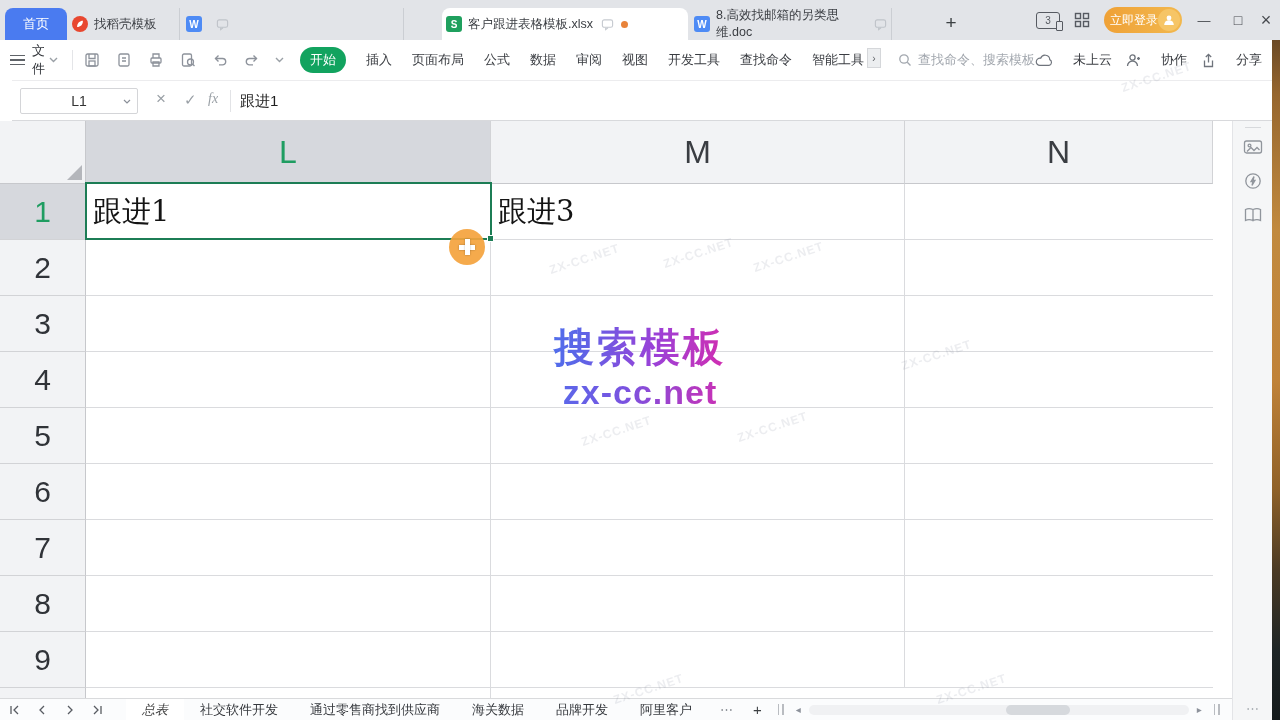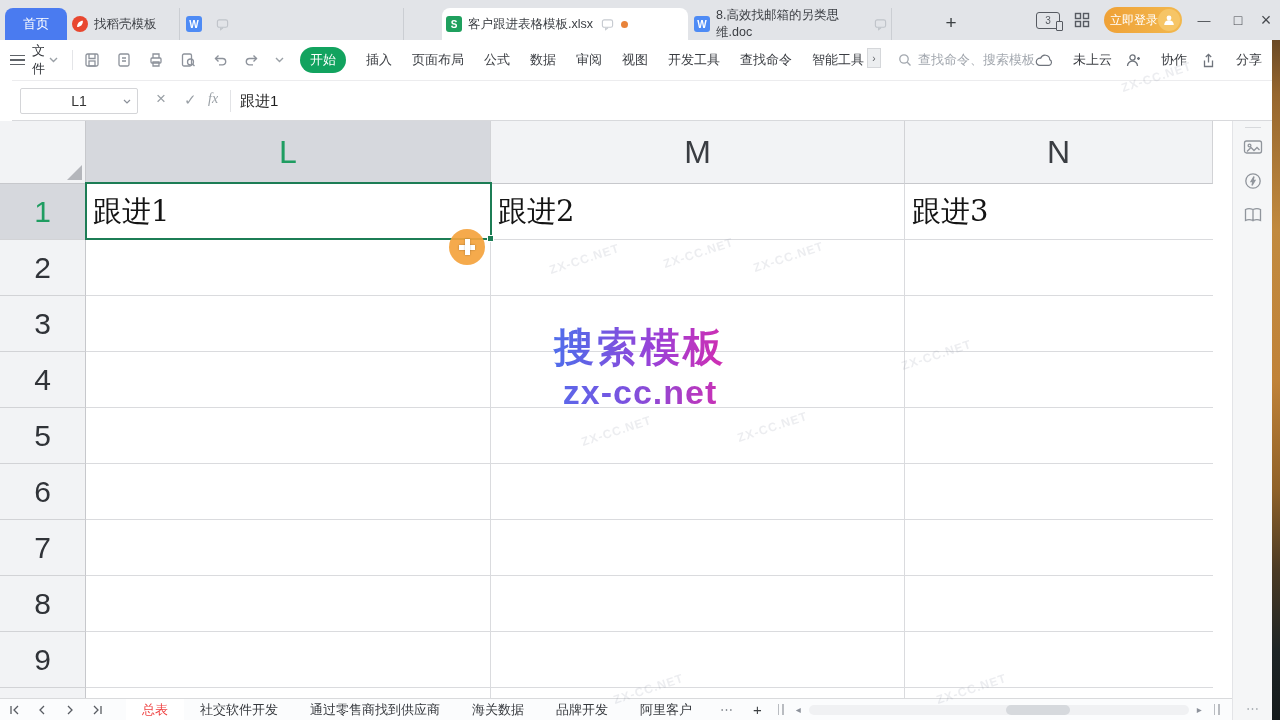--- a/index.html
+++ b/index.html
@@ -95,21 +95,21 @@
   #rightpanel .pic { margin-bottom:15px; color:#90959c; }
   #rightpanel .bottom-dots { position:absolute; bottom:4px; left:0; width:100%; text-align:center; color:#9aa0a6; font-size:13px; }
   #edgestrip { position:absolute; left:1272px; top:40px; width:8px; height:680px;
     background:linear-gradient(180deg,#6b4a26 0%,#96662e 8%,#c18a3f 28%,#c08238 50%,#8f6128 66%,#4a3a24 78%,#1d2526 90%,#141a1b 100%); }
 
   
   #sheetbar { position:absolute; left:0; top:698px; width:1232px; height:22px; background:#fbfcfd;
     border-top:1px solid #d9dadc; display:flex; align-items:center; font-size:13px; }
   .nav-ic { padding:0 8px; display:flex; align-items:center; color:#585c62; }
   .stab { padding:0 16px; color:#36393e; height:22px; display:flex; align-items:center; }
-  .stab.active { color:#ef4444; background:#fff; }
+  .stab.active { color:#404040; background:#fff;font-style:italic; }
   .sb-more { padding:0 12px; color:#6f747c; }
   .sb-add { padding:0 8px; color:#3c4043; font-size:15px; }
   .sb-bars { display:flex; gap:3px; padding:0 8px; }
   .sb-bars div { width:1.5px; height:11px; background:#b9bcc1; }
   .sb-arrow { color:#8d929b; font-size:10px; padding:0 4px; }
   .sb-track { position:relative; width:380px; height:10px; background:#f0f1f3; border-radius:5px; margin:0 4px; }
   .sb-thumb { position:absolute; left:52%; top:0; width:64px; height:10px; background:#d6d9dd; border-radius:5px; }
 
   
   .wm-big { position:absolute; left:500px; top:320px; width:280px; text-align:center; z-index:50; pointer-events:none; }
@@ -355,21 +355,20 @@
     <div class="rowh" style="top:231px;">4</div>
     <div class="rowh" style="top:287px;">5</div>
     <div class="rowh" style="top:343px;">6</div>
     <div class="rowh" style="top:399px;">7</div>
     <div class="rowh" style="top:455px;">8</div>
     <div class="rowh" style="top:511px;">9</div>
     <div class="rowh" style="top:567px;"></div>
 
     <div class="cells">
       <div class="cell">跟进1</div>
-      <div class="cell">跟进2</div>
       <div class="cell">跟进3</div>
       <div class="cell"></div>
       <div class="cell"></div>
       <div class="cell"></div>
       <div class="cell"></div>
       <div class="cell"></div>
       <div class="cell"></div>
       <div class="cell"></div>
       <div class="cell"></div>
       <div class="cell"></div>

